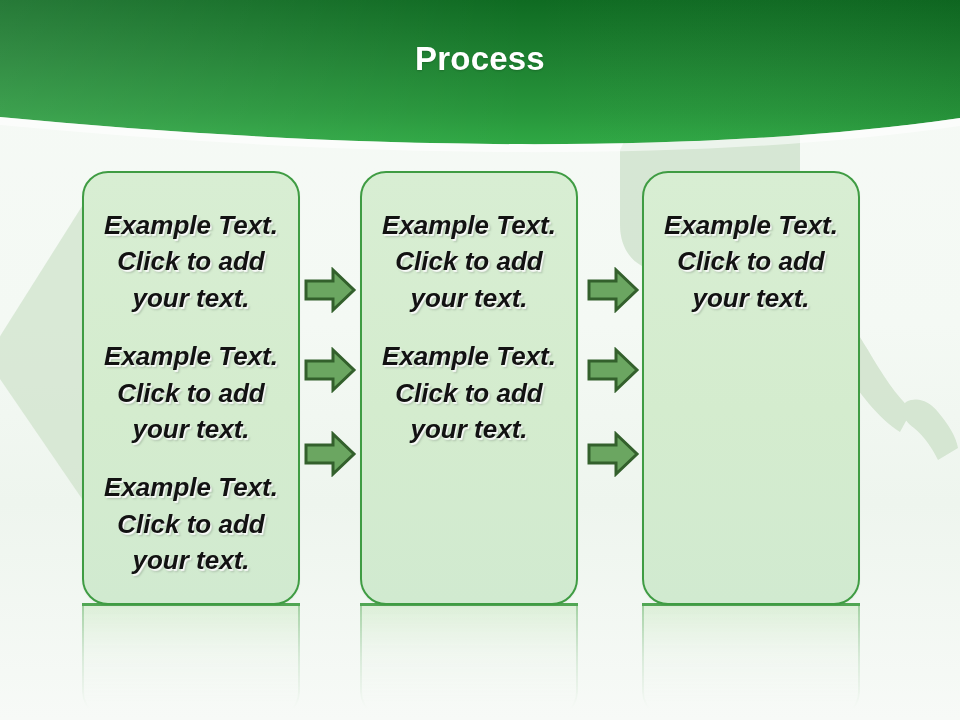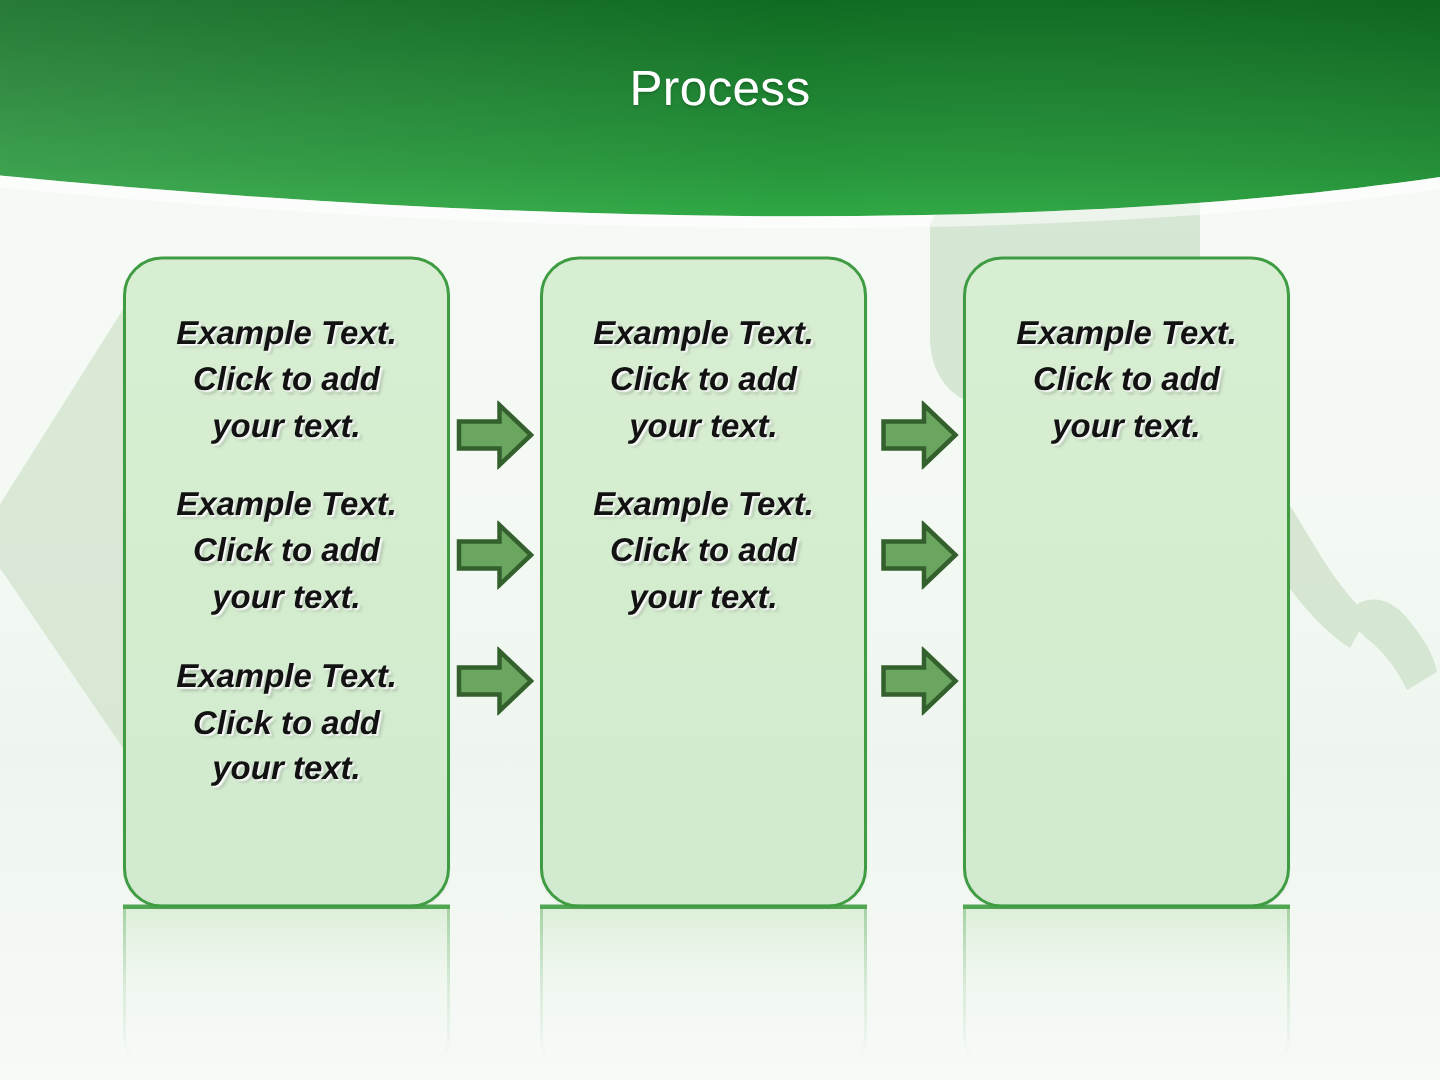--- a/index.html
+++ b/index.html
@@ -60,21 +60,21 @@
     display: flex;
     align-items: center;
     justify-content: center;
     color: #ffffff;
     font-size: 33px;
     letter-spacing: .2px;
     white-space: pre;
     z-index: 6;
     text-shadow: 0 1px 2px rgba(0,0,0,.18);
   }
-  .header-title .strong { font-weight: normal; }
+  .header-title .strong { font-weight: bold; }
   .header-title .light  { font-weight: normal; }
 
   
   .boxes-layer { position: absolute; inset: 0; z-index: 4; }
 
   .pbox {
     position: absolute;
     box-sizing: border-box;
     border: 2.5px solid #3f9c43;
     border-radius: 26px;
@@ -82,21 +82,21 @@
     box-shadow: 0 1px 2px rgba(0,0,0,.05);
     display: flex;
     flex-direction: column;
     align-items: center;
   }
   .pbox-text {
     width: 86%;
     text-align: center;
     font-style: italic;
     font-weight: bold;
-    font-size: 22px;
+    font-size: 26px;
     line-height: 1.40;
     color: #121212;
     text-shadow: 1.5px 1.5px 1.2px rgba(255,255,255,.95),
                  2.5px 2.5px 2px rgba(120,140,120,.45);
     white-space: pre-line;
   }
 
   
   .refl {
     position: absolute;

